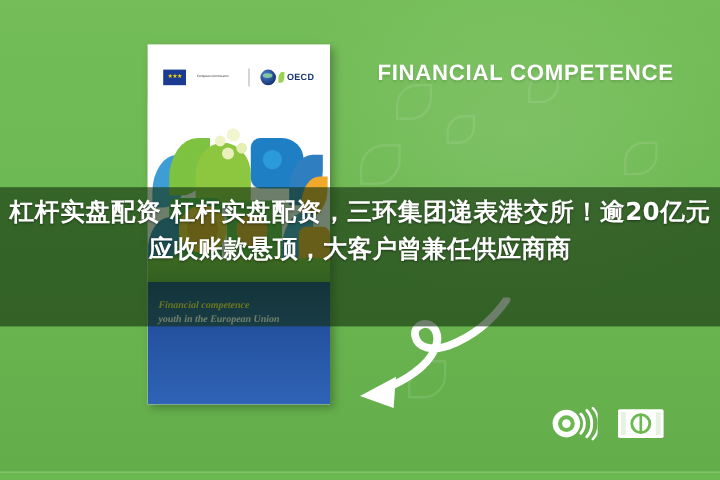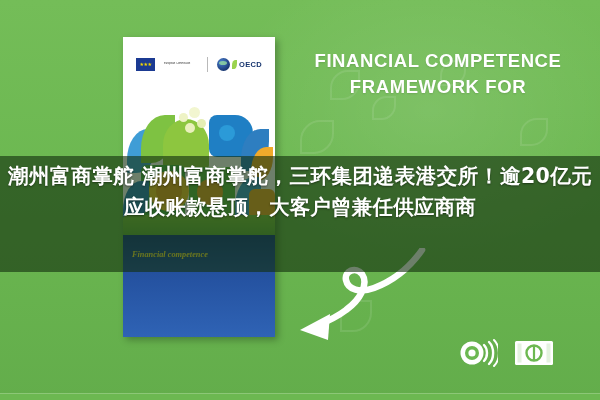--- a/index.html
+++ b/index.html
@@ -250,21 +250,20 @@
     <div class="leaf-doodle" style="left:330px;top:70px;width:26px;height:26px;"></div>
     <div class="leaf-doodle" style="left:372px;top:96px;width:20px;height:20px;"></div>
     <div class="leaf-doodle" style="left:300px;top:120px;width:30px;height:30px;"></div>
     <div class="leaf-doodle" style="left:440px;top:60px;width:22px;height:22px;"></div>
     <div class="leaf-doodle" style="left:520px;top:118px;width:24px;height:24px;"></div>
     <div class="leaf-doodle" style="left:340px;top:300px;width:28px;height:28px;"></div>
   </div>
 
   <div class="poster-headline">
     <div>FINANCIAL COMPETENCE</div>
-    <div>FRAMEWORK FOR</div>
   </div>
 
   <svg class="curly-arrow" viewBox="0 0 170 105">
     <path d="M132 2 C118 22, 100 34, 84 40 C70 45, 58 42, 56 32 C54 23, 66 18, 72 26 C79 36, 70 52, 56 62 C47 69, 36 74, 26 78" fill="none" stroke="#ffffff" stroke-width="6.5" stroke-linecap="round"></path>
     <path d="M10 82 L40 66 L38 92 Z" fill="#ffffff"></path>
   </svg>
 
   <div class="poster-icons">
     <svg class="icon-coin" width="40" height="32" viewBox="0 0 40 32">
       <circle cx="14" cy="16" r="11.5" fill="#ffffff"></circle>
@@ -319,25 +318,26 @@
         <div class="ill ill-circle" style="left:74px;top:94px;width:26px;height:26px;background:#e7a52a;"></div>
         <div class="ill ill-leaf" style="left:0px;top:96px;width:26px;height:42px;background:#2e7ec0;"></div>
         <div class="ill ill-leaf" style="left:112px;top:92px;width:26px;height:44px;background:#3f9dd6;"></div>
         <div class="ill" style="left:126px;top:104px;width:26px;height:44px;background:#f0a92b;border-radius:6px;"></div>
         <div class="ill" style="left:0px;top:130px;width:152px;height:34px;background:linear-gradient(180deg,#7ec242,#4f9f3c);"></div>
       </div>
 
       <div class="bro-band">
         <div class="bro-band-title">
           <div class="hl">Financial competence</div>
+          <div>youth in the European Union</div>
         </div>
       </div>
 
     </div>
   </div>
 
   <div class="overlay-band"></div>
 
-  <div class="headline">潮州富商掌舵 潮州富商掌舵，三环集团递表港交所！逾20亿元应收账款悬顶，大客户曾兼任供应商商</div>
+  <div class="headline">杠杆实盘配资 杠杆实盘配资，三环集团递表港交所！逾20亿元应收账款悬顶，大客户曾兼任供应商商</div>
 
   <div class="bottom-strip"></div>
 
 </div>
 
 </body></html>

